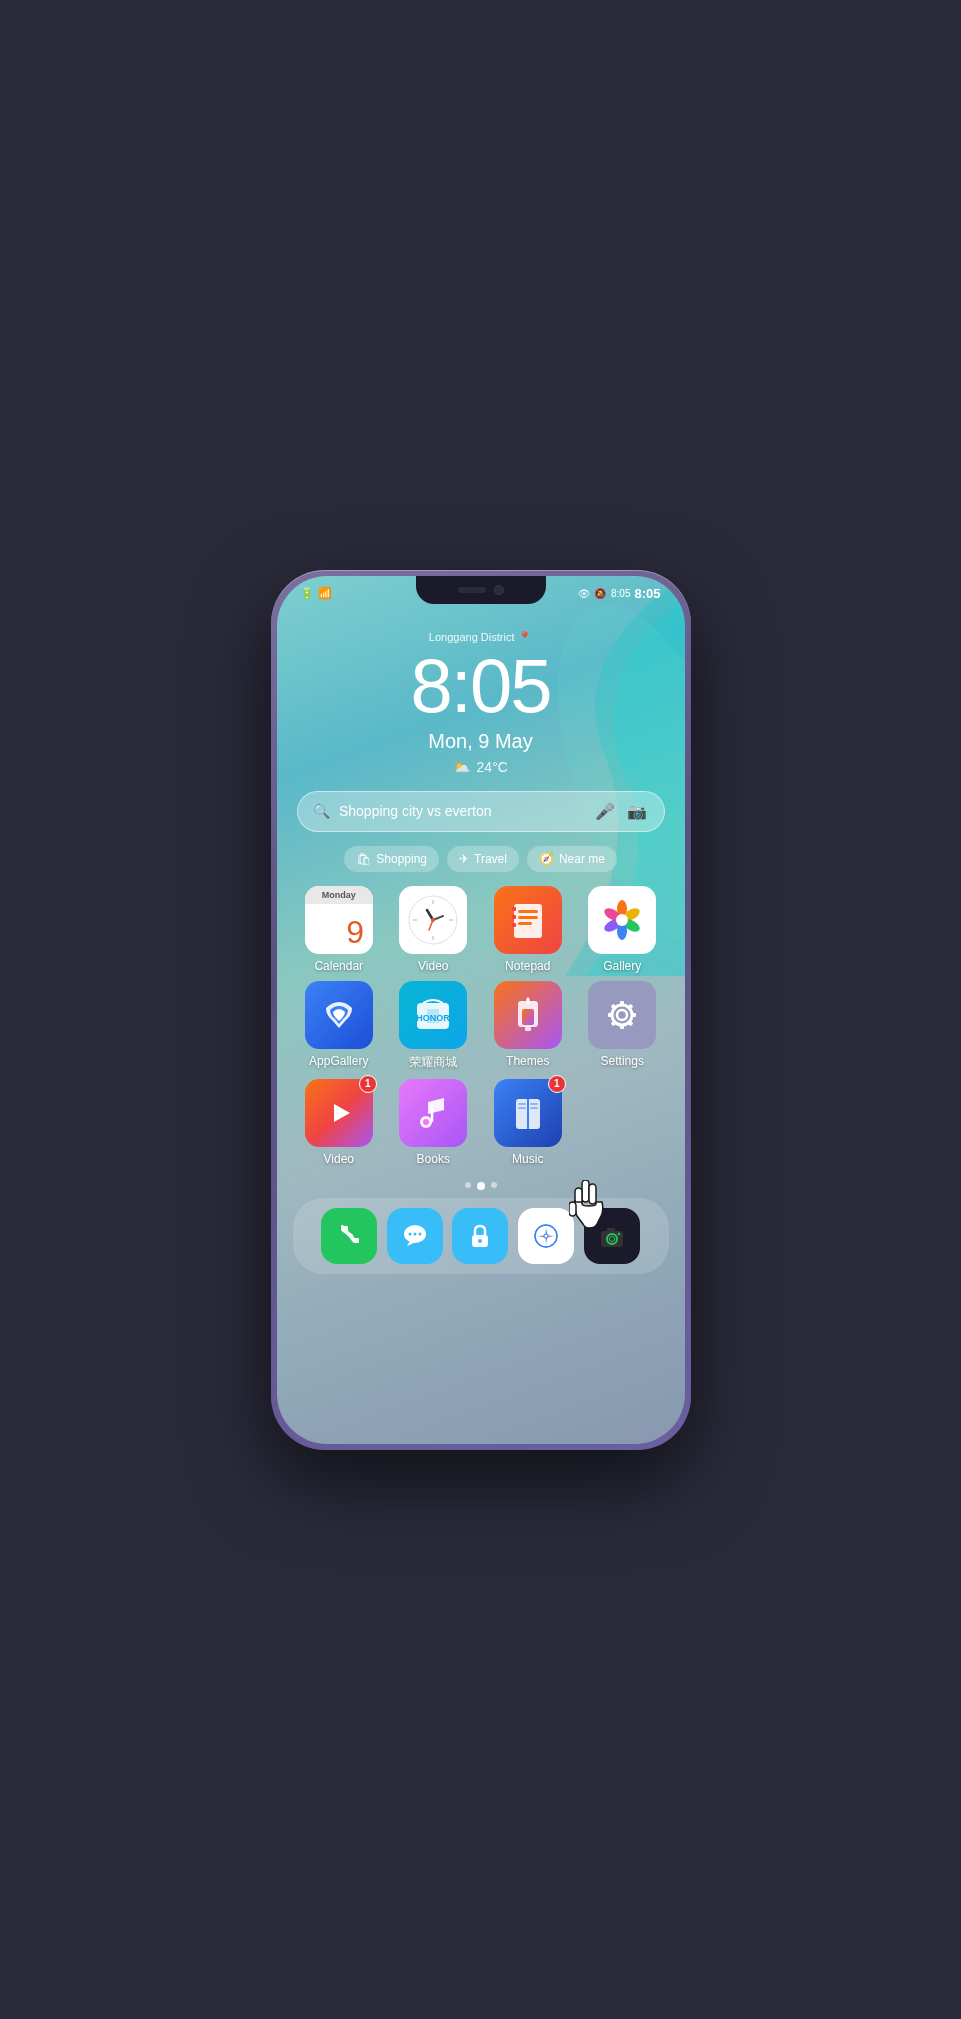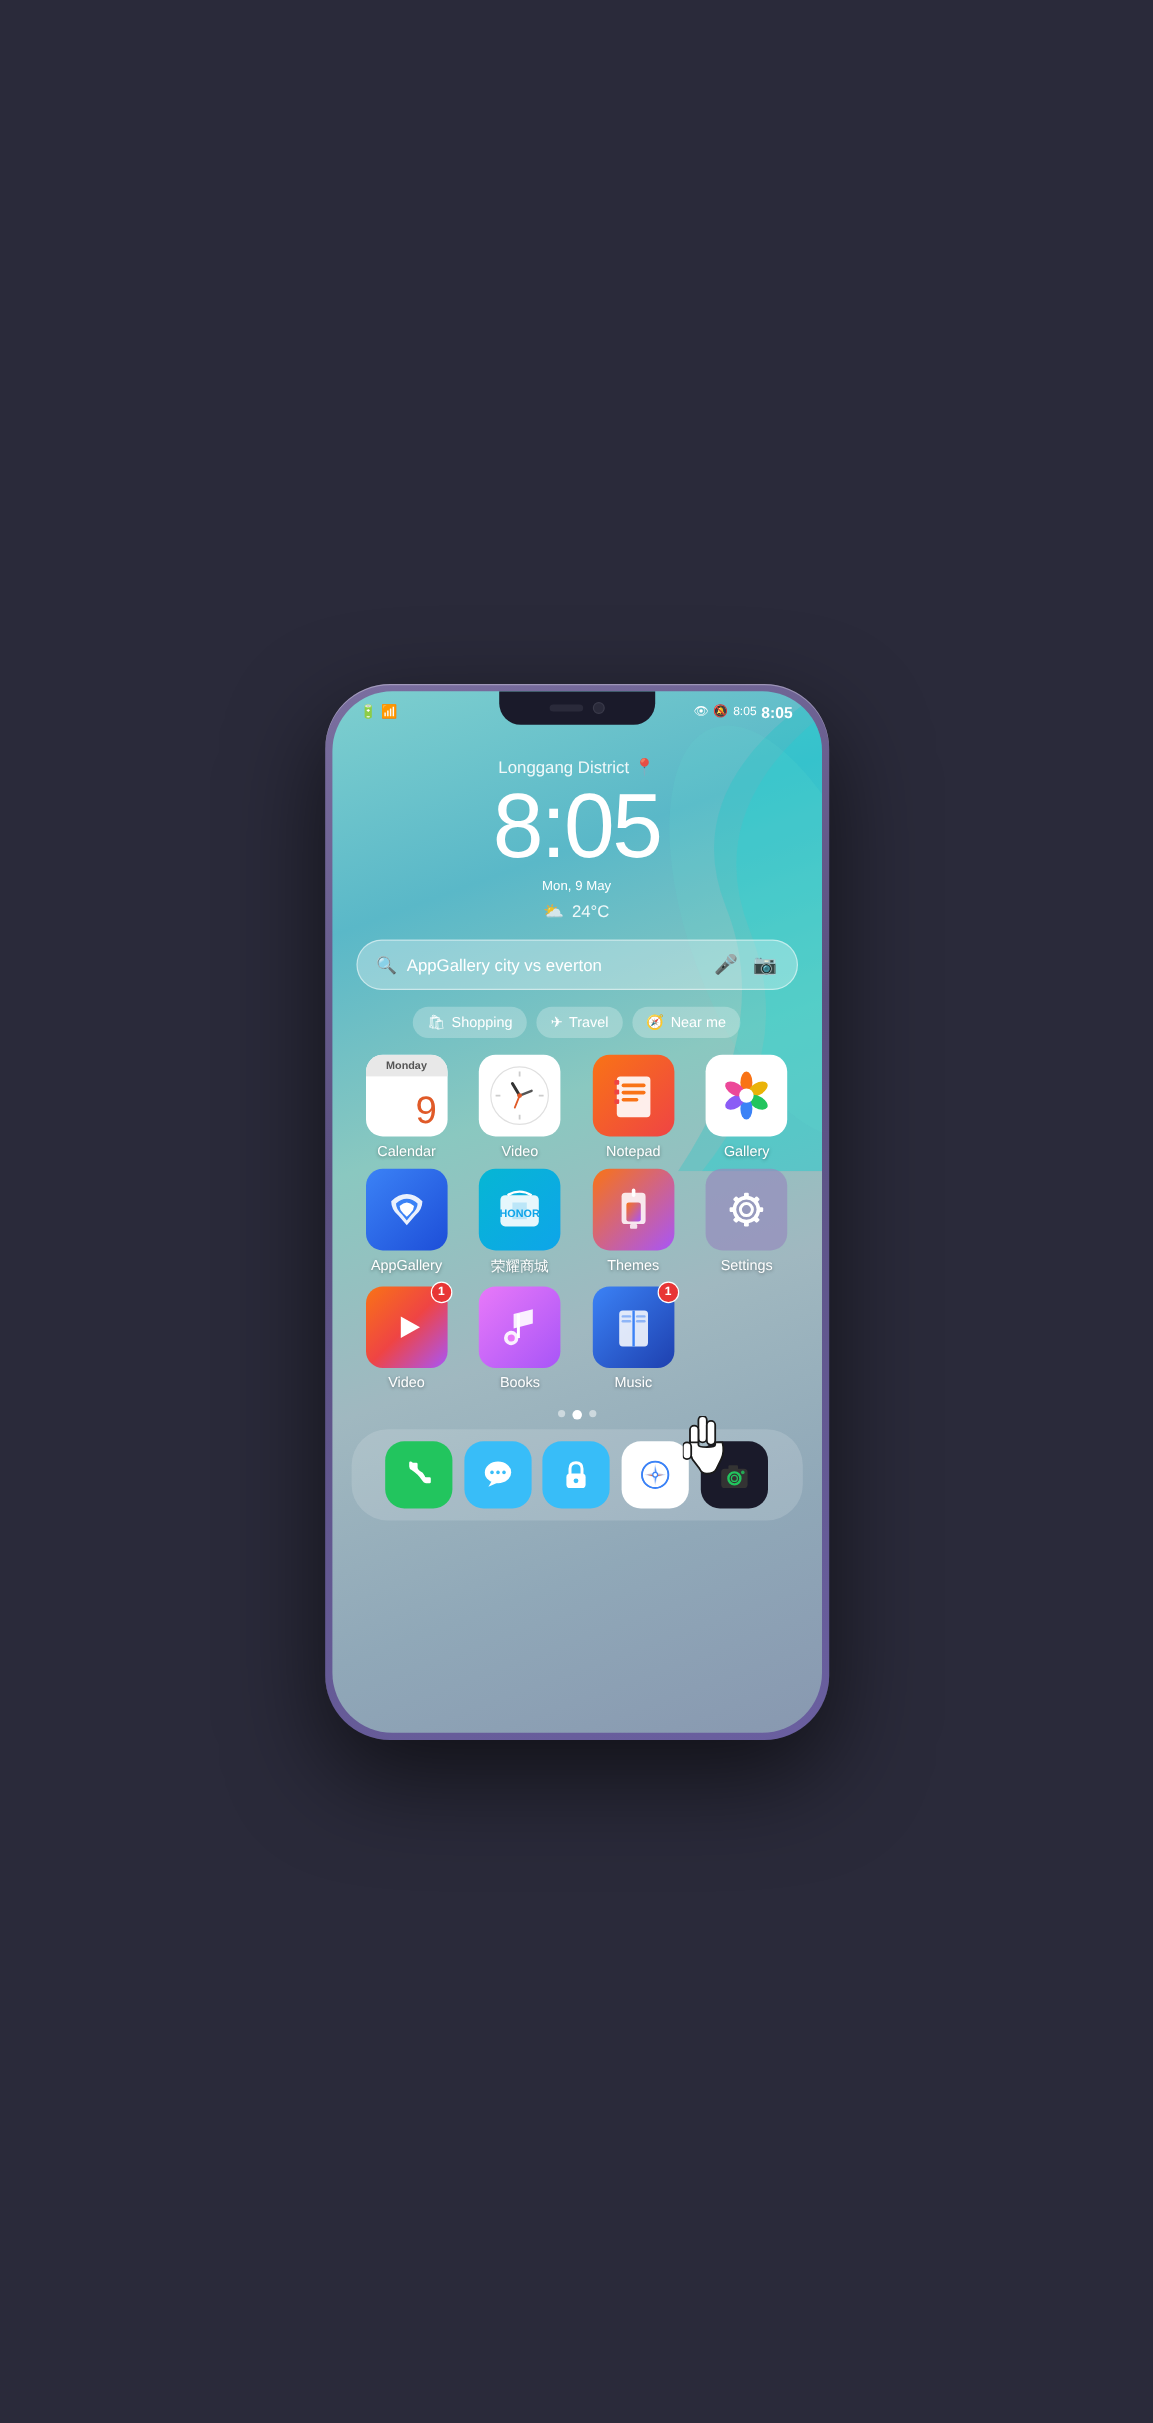--- a/index.html
+++ b/index.html
@@ -74,37 +74,37 @@
       border-radius: 3px;
       background: #2a2a3a;
     }
     
     .lock-content {
       text-align: center;
       padding: 30px 20px 0;
       color: white;
     }
     .location {
-      font-size: 14px;
+      font-size: 11px;
       opacity: 0.9;
       display: flex;
       align-items: center;
       justify-content: center;
       gap: 4px;
       margin-bottom: 4px;
     }
     .big-time {
       font-size: 76px;
       font-weight: 200;
       letter-spacing: -2px;
       line-height: 1;
       margin-bottom: 6px;
     }
     .date-line {
-      font-size: 11px;
+      font-size: 20px;
       font-weight: 400;
       margin-bottom: 6px;
     }
     .weather-line {
       font-size: 14px;
       opacity: 0.9;
       display: flex;
       align-items: center;
       justify-content: center;
       gap: 6px;
@@ -443,21 +443,21 @@
       <div class="date-line">Mon, 9 May</div>
       <div class="weather-line">
         <span>⛅</span>
         <span>24°C</span>
       </div>
     </div>
 
     <div class="search-area content-overlay">
       <div class="search-bar">
         <span class="search-icon-left">🔍</span>
-        <span class="search-text">AppGallery city vs everton</span>
+        <span class="search-text">Shopping city vs everton</span>
         <span class="search-icon-right">🎤</span>
         <span class="search-icon-right">📷</span>
       </div>
     </div>
 
     <div class="quick-links content-overlay">
       <div class="quick-link">
         <span>🛍</span>
         <span>Shopping</span>
       </div>

